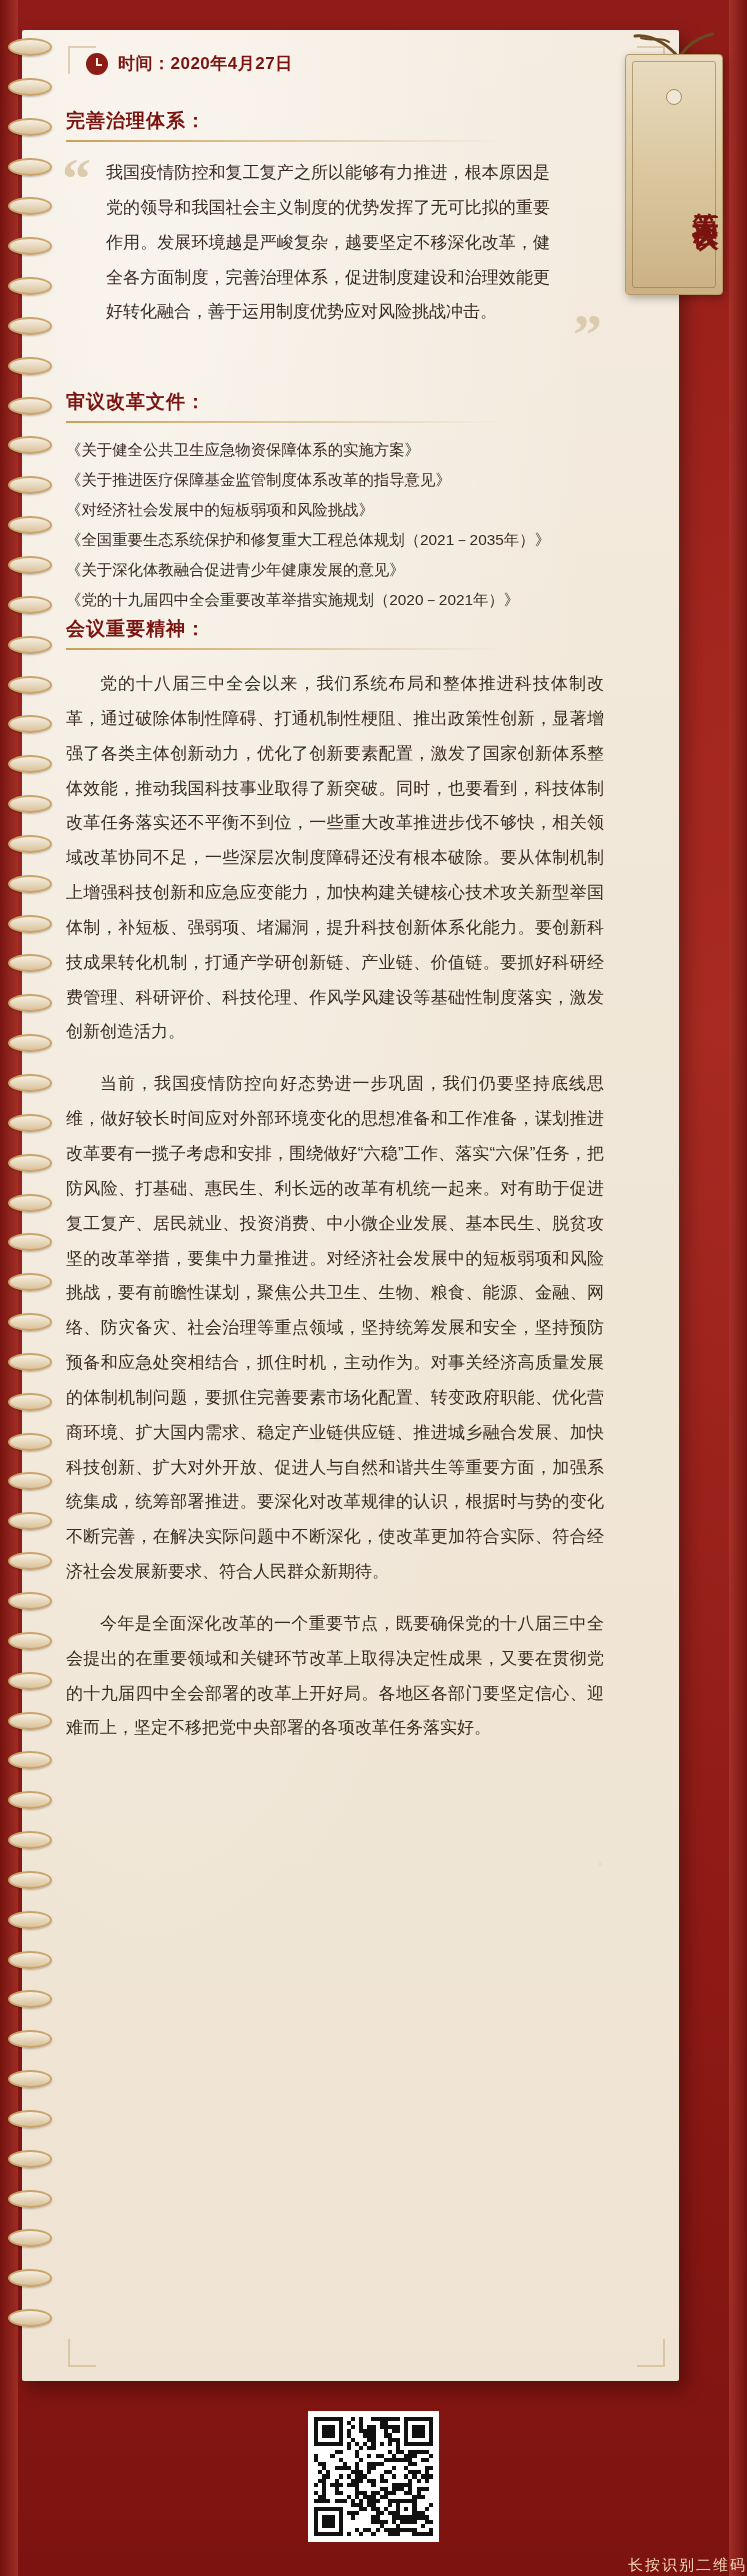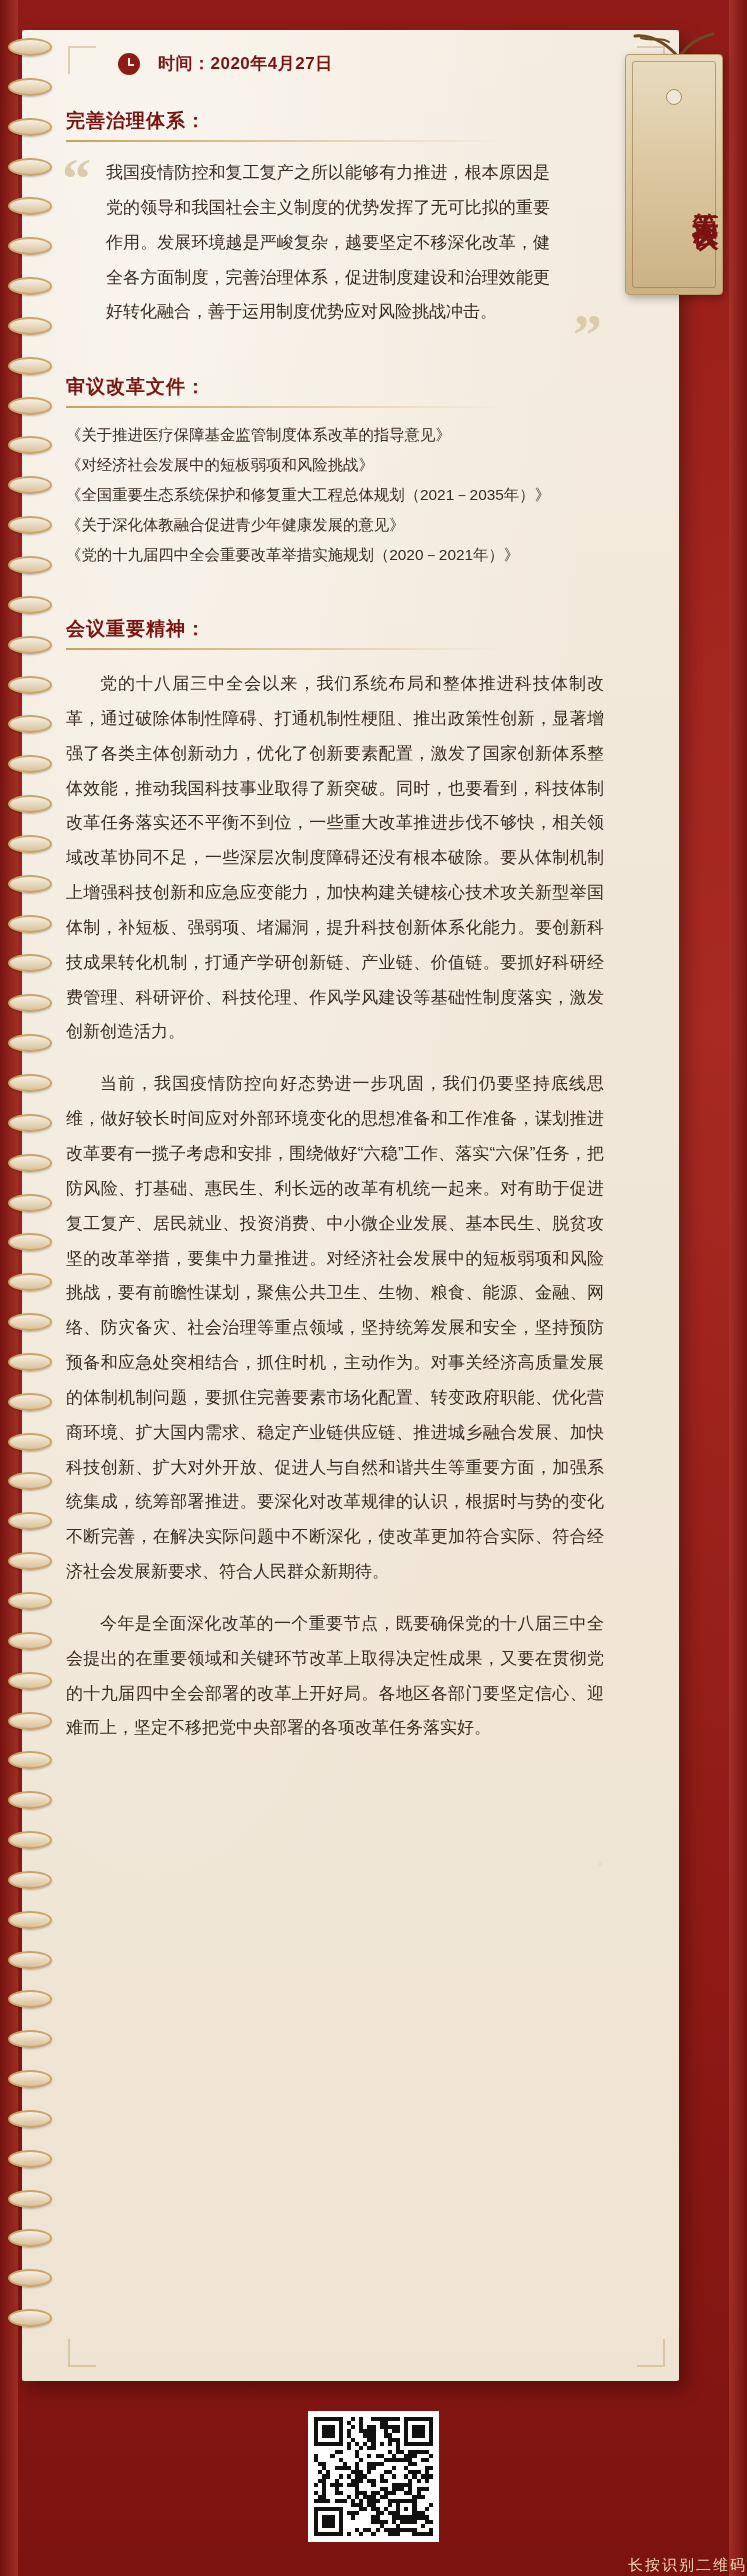--- a/index.html
+++ b/index.html
@@ -87,22 +87,22 @@
   .header {
     position: absolute;
     left: 70px;
     top: 36px;
     width: 558px;
     height: 70px;
   }
   .date-row {
     display: flex;
     align-items: center;
-    gap: 18px;
-    padding-left: 48px;
+    gap: 10px;
+    padding-left: 16px;
     padding-top: 16px;
   }
   .clock-icon {
     width: 22px; height: 22px;
     border-radius: 50%;
     background: #8b1d16;
     position: relative;
     flex: none;
   }
   .clock-icon::before {
@@ -215,21 +215,21 @@
     font-size: 17px;
     line-height: 2.05;
     color: #3a2b22;
     text-align: justify;
   }
 
   
   .docs-wrap {
     position: absolute;
     left: 66px;
-    top: 374px;
+    top: 389px;
     width: 558px;
   }
   .doc-list {
     margin-top: 12px;
   }
   .doc-item {
     font-size: 15.4px;
     line-height: 1.95;
     color: #3a2b22;
   }
@@ -386,20 +386,21 @@
       <span class="qmark open">“</span>
       <span class="qmark close">”</span>
       <div class="quote-text">我国疫情防控和复工复产之所以能够有力推进，根本原因是党的领导和我国社会主义制度的优势发挥了无可比拟的重要作用。发展环境越是严峻复杂，越要坚定不移深化改革，健全各方面制度，完善治理体系，促进制度建设和治理效能更好转化融合，善于运用制度优势应对风险挑战冲击。</div>
     </div>
   </div>
 
   <div class="docs-wrap">
     <div class="sec-title">审议改革文件：</div>
     <div class="sec-title-underline"></div>
     <div class="doc-list" id="doc-list">
+        <div class="doc-item">《关于健全公共卫生应急物资保障体系的实施方案》</div>
         <div class="doc-item">《关于推进医疗保障基金监管制度体系改革的指导意见》</div>
         <div class="doc-item">《对经济社会发展中的短板弱项和风险挑战》</div>
         <div class="doc-item">《全国重要生态系统保护和修复重大工程总体规划（2021－2035年）》</div>
         <div class="doc-item">《关于深化体教融合促进青少年健康发展的意见》</div>
         <div class="doc-item">《党的十九届四中全会重要改革举措实施规划（2020－2021年）》</div>
       </div>
   </div>
 
   <div class="spirit-wrap">
     <div class="sec-title">会议重要精神：</div>

